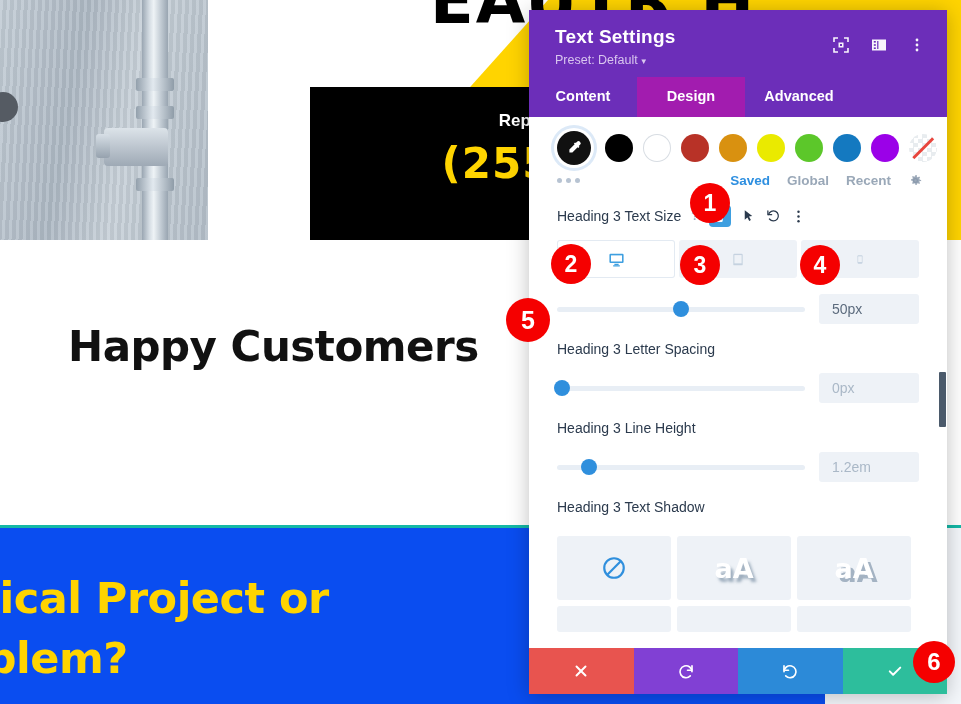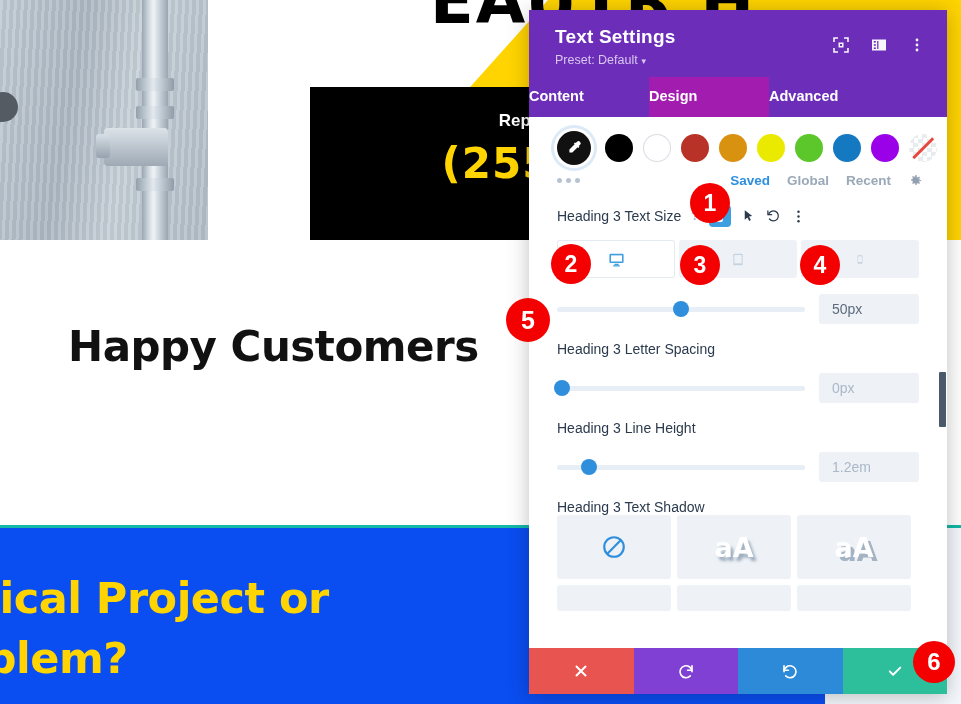--- a/index.html
+++ b/index.html
@@ -125,21 +125,21 @@
   }
   .modal-preset .caret { font-size: 8px; margin-left: 2px; }
   .hdr-icons {
     position: absolute; right: 22px; top: 27px; display: flex; gap: 22px; align-items: center;
   }
   .hdr-icon { width: 16px; height: 16px; cursor: pointer; opacity: .95; }
 
   .tabs { display: flex; background: #6c2eb9; flex: 0 0 auto; }
   .tab {
     flex: 0 0 auto; padding: 11px 0 13px; color: #fff; font-size: 14.5px;
-    font-weight: bold; cursor: pointer; width: 120px;
+    font-weight: bold; text-align: center; cursor: pointer; width: 108px;
   }
   .tab.active { background: #a21caf; }
 
   .modal-body {
     flex: 1 1 auto; background: #fff; position: relative; overflow: hidden;
     padding: 0;
   }
 
   
   .color-row {
@@ -202,21 +202,21 @@
     position: absolute; top: 50%; width: 16px; height: 16px; border-radius: 50%;
     background: #2f8fdd; transform: translate(-50%, -50%); cursor: grab;
   }
   .valbox {
     width: 100px; height: 30px; background: #eef2f7; border-radius: 3px;
     display: flex; align-items: center; padding-left: 13px;
     font-size: 14px; color: #5c6b7d; cursor: text; flex: 0 0 auto;
   }
   .valbox.placeholder { color: #aab8c7; }
 
-  .shadow-grid { display: flex; gap: 6px; margin-top: 0; flex-wrap: wrap; }
+  .shadow-grid { display: flex; gap: 6px; margin-top: 21px; flex-wrap: wrap; }
   .shadow-cell {
     width: 114px; height: 64px; background: #eef2f7; border-radius: 3px;
     display: flex; align-items: center; justify-content: center; cursor: pointer;
   }
   .shadow-cell.small { height: 26px; }
   .aA { font-size: 27px; font-weight: bold; color: #fff; font-family:"DejaVu Sans", sans-serif; }
   .aA.s1 { text-shadow: 3px 4px 3px rgba(130,150,170,.75); }
   .aA.s2 { text-shadow: 4px 4px 0 rgba(150,168,186,.85); }
 
   .modal-footer {

